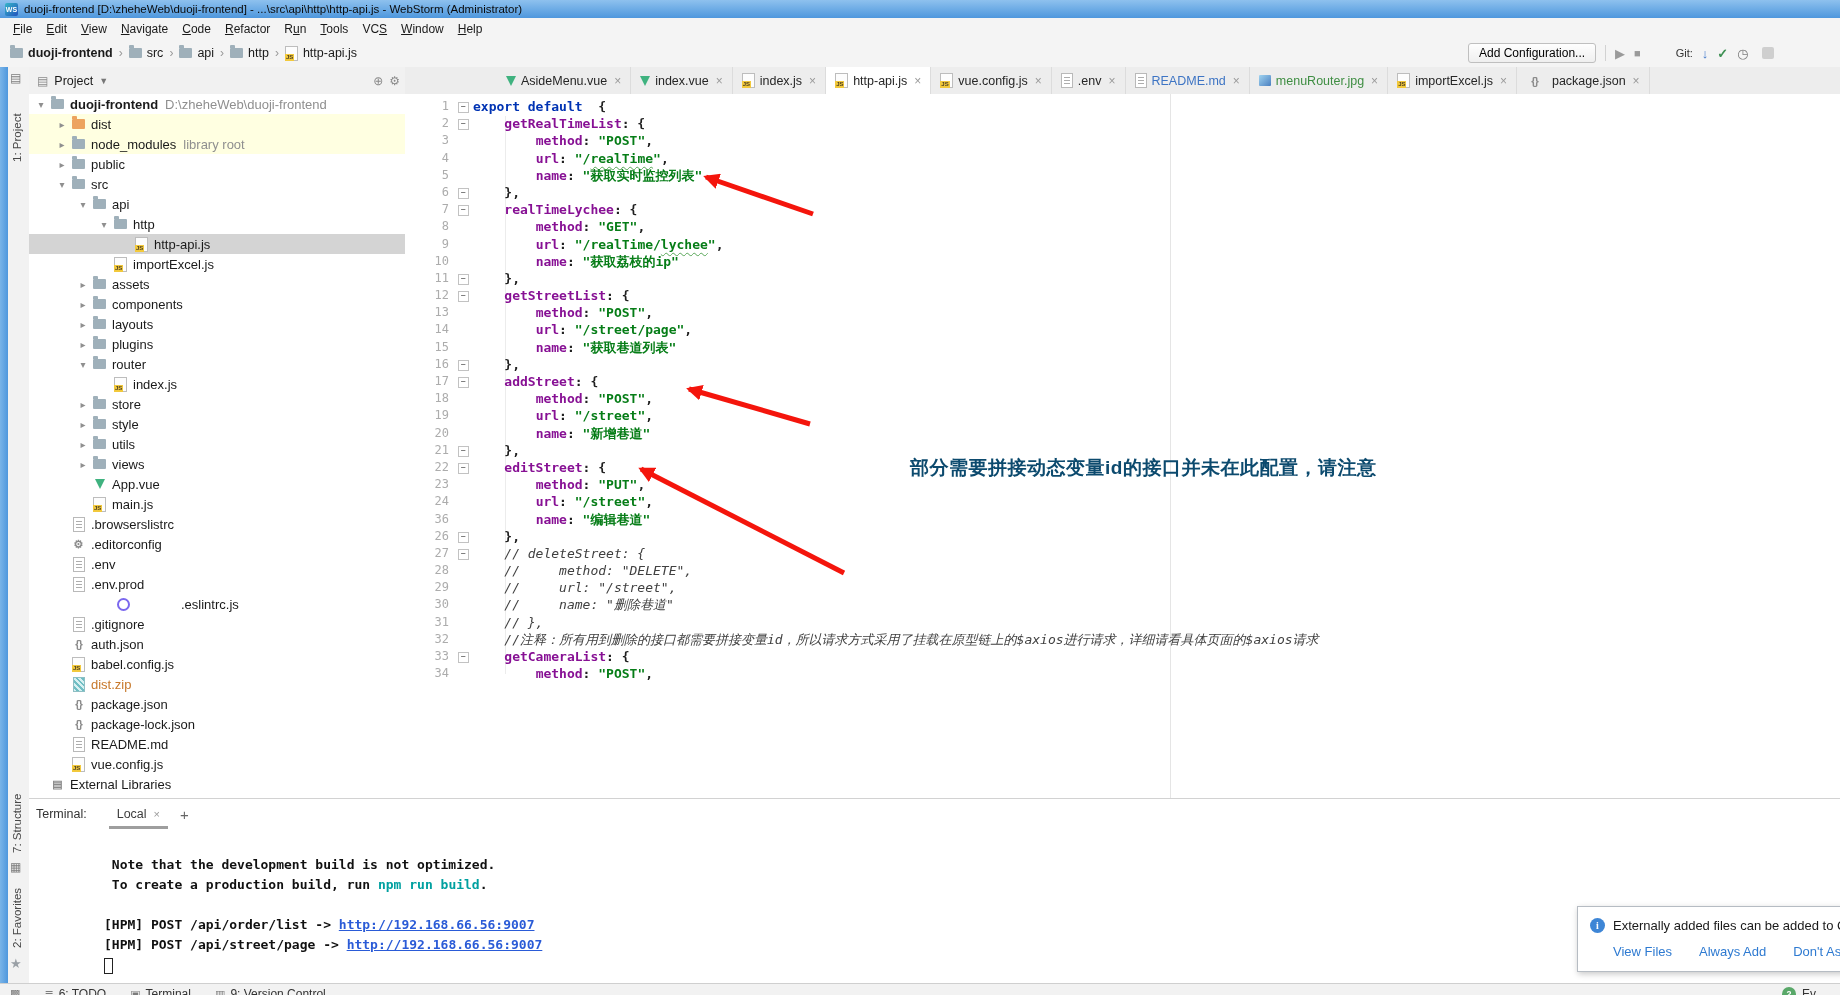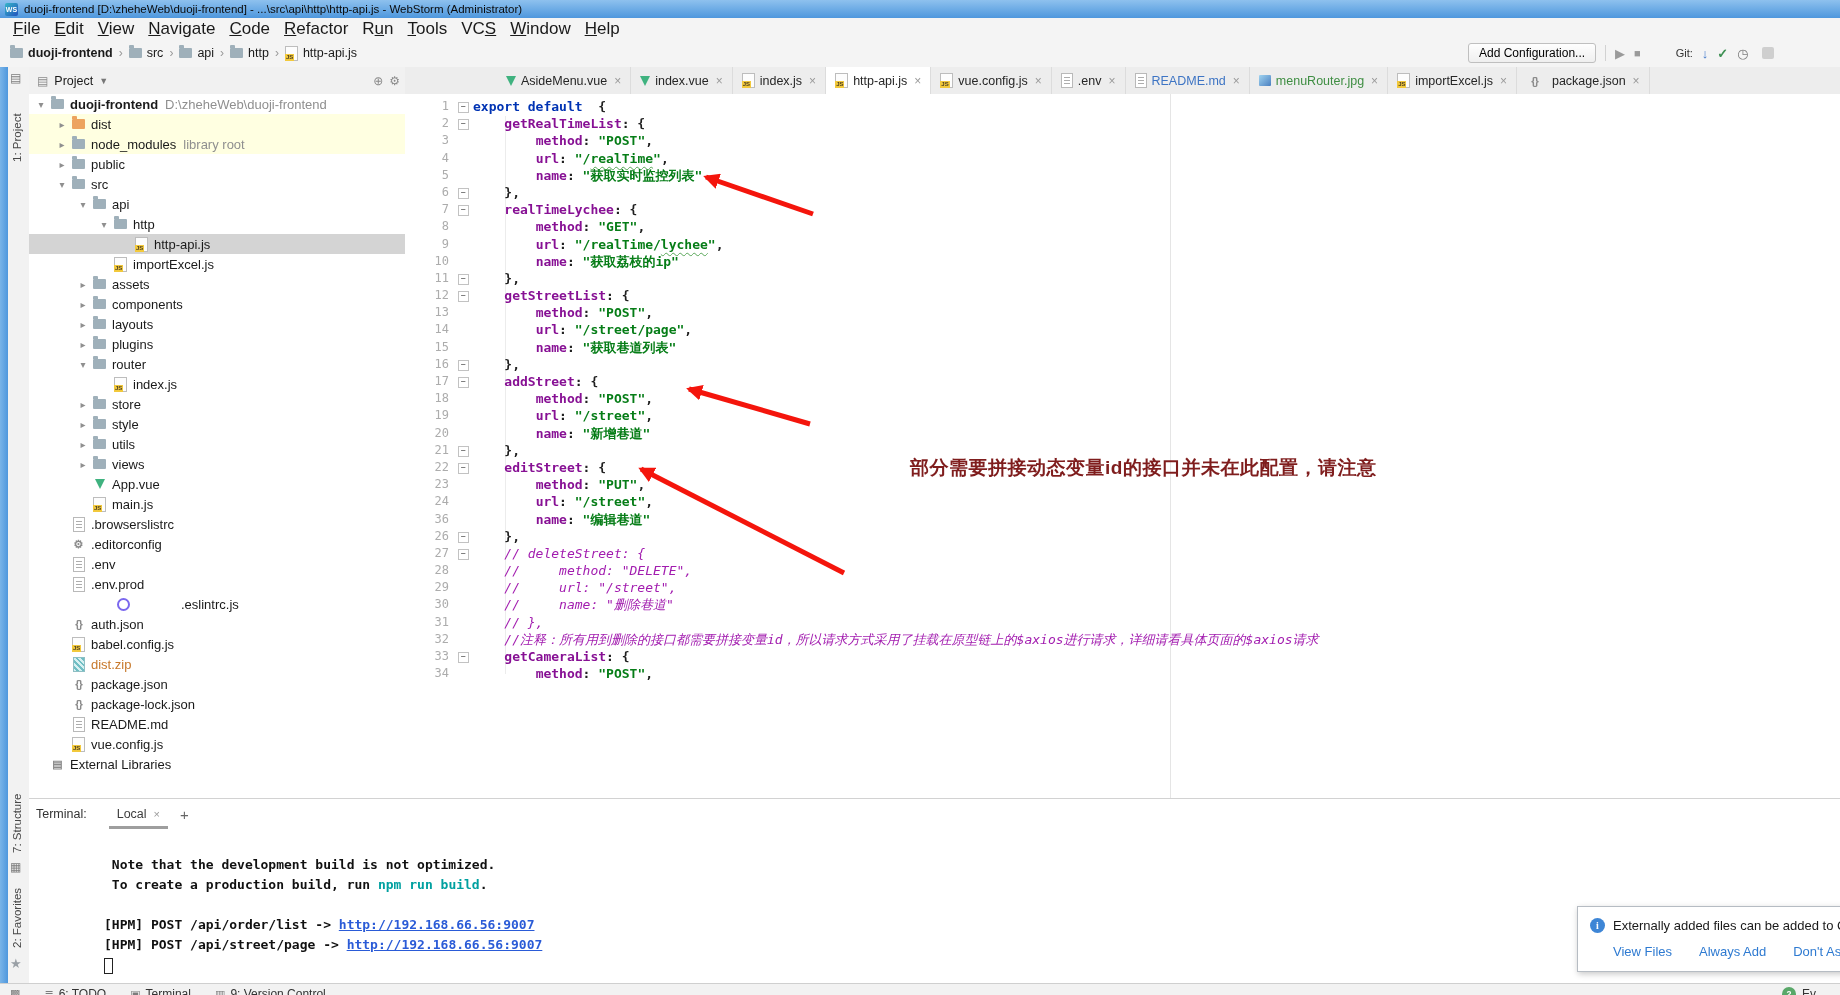--- a/index.html
+++ b/index.html
@@ -7,21 +7,21 @@
        font-family:"Liberation Sans",sans-serif;color:#1a1a1a;}
   
   .titlebar{position:absolute;left:0;top:0;right:0;height:18px;
     background:linear-gradient(#8ec1ee,#4e97dd);display:flex;align-items:center;gap:6px;
     padding-left:5px;font-size:11.5px;color:#0a0a0a;}
   .ws-icon{width:13px;height:13px;border-radius:2px;flex:none;
     background:linear-gradient(135deg,#35b6c8,#2353bd);color:#fff;font-size:7px;font-weight:bold;
     display:flex;align-items:center;justify-content:center;}
   
   .menubar{position:absolute;left:0;top:18px;right:0;height:21px;background:#f4f4f4;
-    display:flex;align-items:center;padding-left:6px;font-size:17px;}
+    display:flex;align-items:center;padding-left:6px;font-size:12px;}
   .menu-item{padding:2px 7px;cursor:default;}
   
   .toolbar{position:absolute;left:0;top:39px;right:0;height:28px;background:#f4f4f4;
     border-bottom:1px solid #d9d9d9;display:flex;align-items:center;font-size:12.5px;padding-left:10px;}
   .crumb{display:flex;align-items:center;gap:5px;}
   .crumb.b{font-weight:bold;}
   .crumb-sep{color:#9a9a9a;margin:0 6px;font-size:12px;}
   .toolbar-right{position:absolute;left:1468px;top:40px;height:26px;display:flex;align-items:center;gap:9px;}
   .add-config{border:1px solid #bfbfbf;border-radius:3px;background:linear-gradient(#fefefe,#efefef);
     font-size:12px;padding:2px 10px;white-space:nowrap;}
@@ -93,24 +93,24 @@
   .cl{display:flex;height:17.2px;align-items:center;}
   .ln{width:44px;text-align:right;color:#acacac;font-weight:400;font-size:12px;flex:none;}
   .fold{width:24px;flex:none;position:relative;height:100%;}
   .fold.m::before{content:"−";position:absolute;left:9px;top:4px;width:9px;height:9px;
     border:1px solid #c2c2c2;background:#fff;color:#777;font-size:8px;line-height:8px;text-align:center;}
   .ct{white-space:pre;}
   .kw{color:#0033b3;font-weight:700;}
   .prop{color:#871094;}
   .str{color:#067d17;}
   .strb{color:#067d17;font-weight:700;}
-  .cmt{color:#a21caf;font-style:italic;font-weight:400;}
+  .cmt{color:#404040;font-style:italic;font-weight:400;}
   .pln{color:#1f1f1f;}
   .wv{text-decoration:underline wavy #57a657;text-decoration-thickness:1px;text-underline-offset:3px;}
-  .red-note{position:absolute;left:910px;top:455px;font-size:19px;color:#7f1d1d;font-weight:600;
+  .red-note{position:absolute;left:910px;top:455px;font-size:19px;color:#0c4a6e;font-weight:600;
     letter-spacing:.5px;z-index:4;white-space:nowrap;}
   .arrows{position:absolute;left:0;top:0;width:1840px;height:995px;pointer-events:none;z-index:3;}
   
   .terminal{position:absolute;left:29px;top:798px;right:0;height:185px;background:#fff;
     border-top:1px solid #d2d2d2;}
   .term-head{height:30px;display:flex;align-items:center;font-size:12.5px;color:#333;padding-left:7px;}
   .term-tab{margin-left:30px;position:relative;display:flex;align-items:center;gap:7px;height:100%;
     color:#3c3c3c;}
   .term-tab::after{content:"";position:absolute;left:-8px;right:-8px;bottom:0;height:3px;background:#9e9e9e;}
   .term-x{color:#9a9a9a;font-size:11px;}
@@ -398,20 +398,27 @@
           <span class="file-i"></span>
         </span>
         <span>.env.prod</span>
       </div>
       <div class="trow" style="padding-left: 25px; gap: 45px;">
         <span class="chev"></span>
         <span class="ticon">
           <span class="esl-i"></span>
         </span>
         <span>.eslintrc.js</span>
+      </div>
+      <div class="trow" style="padding-left: 25px;">
+        <span class="chev"></span>
+        <span class="ticon">
+          <span class="file-i"></span>
+        </span>
+        <span>.gitignore</span>
       </div>
       <div class="trow" style="padding-left: 25px;">
         <span class="chev"></span>
         <span class="ticon json-i">{}</span>
         <span>auth.json</span>
       </div>
       <div class="trow" style="padding-left: 25px;">
         <span class="chev"></span>
         <span class="ticon">
           <span class="js-i"></span>

